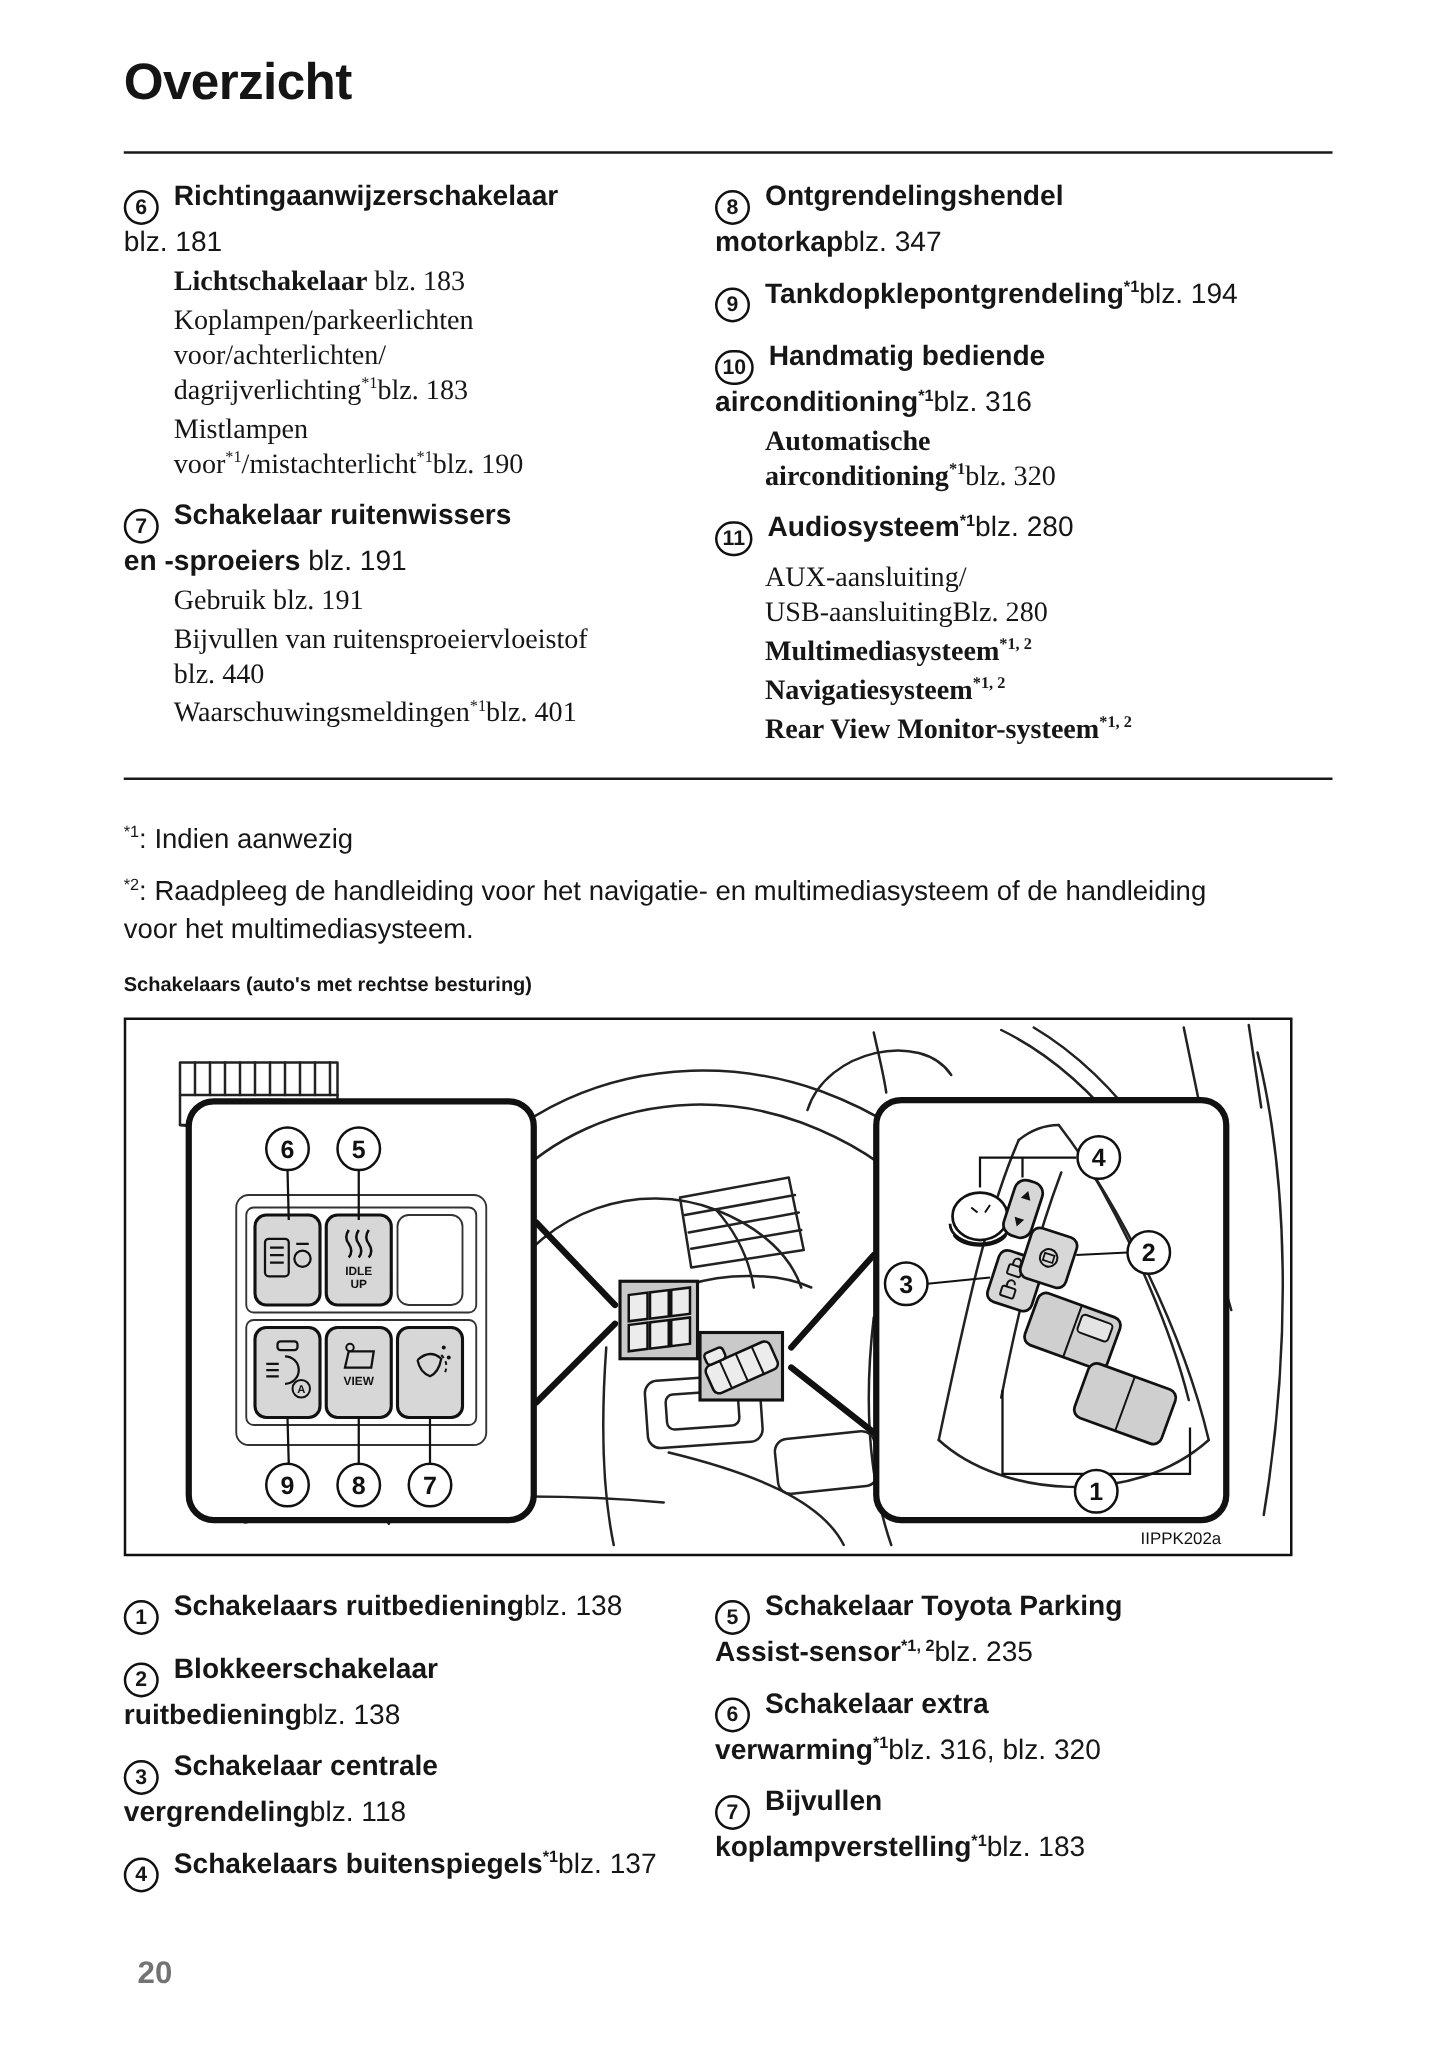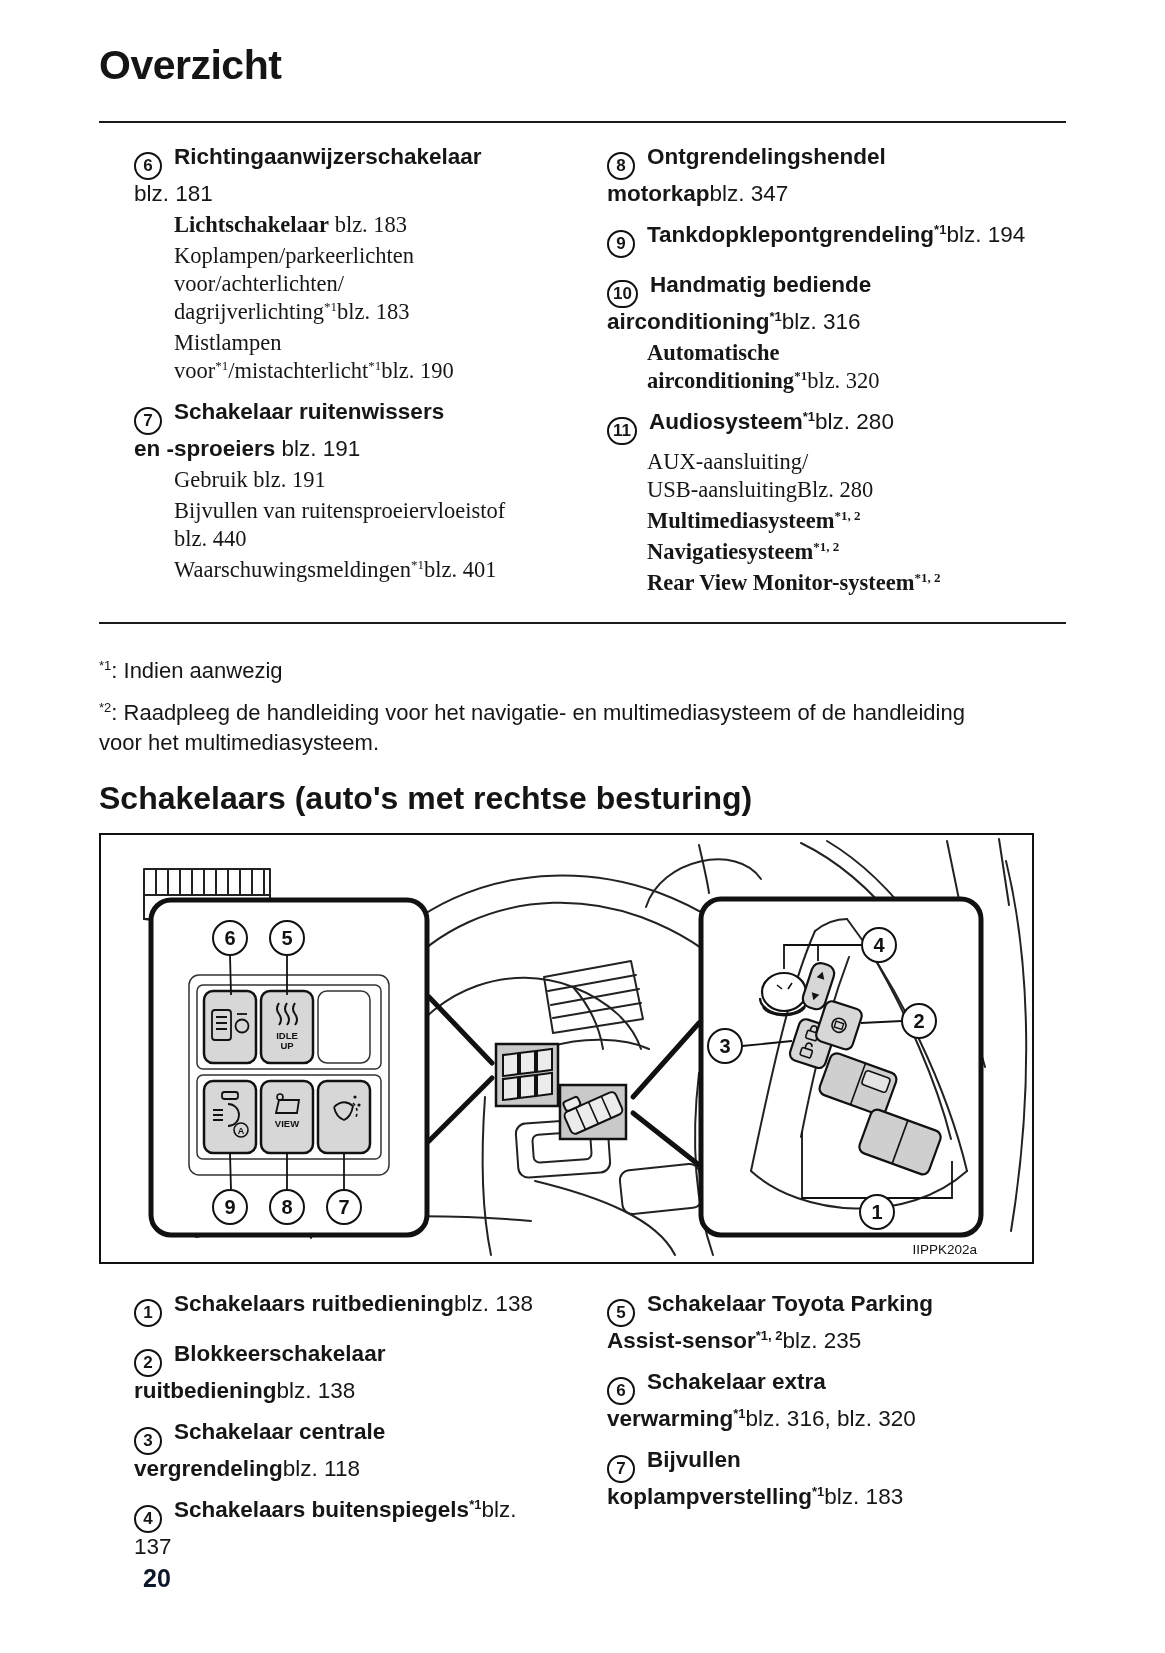--- a/index.html
+++ b/index.html
@@ -8,36 +8,36 @@
   .content{padding:0 99px;position:relative;}
   h1{font-size:41px;font-weight:800;margin:42px 0 0;letter-spacing:-0.5px;color:#151515;}
   .rule{border:none;border-top:2px solid #1a1a1a;margin:0;}
   #rule1{margin-top:32px;}
   #rule2{margin-top:12px;}
   .cols{display:flex;}
   .toplist{margin-top:20px;}
   .bottomlist{margin-top:26px;}
   .colL{width:473px;flex:none;padding-right:18px;box-sizing:border-box;}
   .colR{flex:1;min-width:0;}
-  .item{font-size:22.5px;line-height:28px;margin-bottom:13px;color:#161616;margin-left:35px;}
+  .item{font-size:22.5px;line-height:28px;margin-bottom:13px;color:#161616;}
   .sub{padding-left:40px;margin-top:3px;font-family:Liberation Serif, serif;}
   .b{font-weight:700;}
   .rich sup,.footnote sup{font-size:13px;line-height:0;vertical-align:super;}
   .cnum{display:inline-flex;align-items:center;justify-content:center;
         min-width:28px;height:28px;box-sizing:border-box;padding:0 4px;
         border:2px solid #111;border-radius:16px;font-weight:700;font-size:17px;
         margin-right:12px;vertical-align:-7px;background:#fff;}
   .footnote{font-size:22px;line-height:30px;margin:0;color:#161616;}
   #fn1{margin-top:32px;}
   #fn2{margin-top:12px;}
-  h2{font-size:32px;font-weight:700;margin:22px 0 0;color:#151515;}
+  h2{font-size:16px;font-weight:700;margin:22px 0 0;color:#151515;}
   .figure{margin-top:16px;width:931px;height:427px;border:2px solid #111;position:relative;background:#fff;}
   .figure svg{display:block;width:100%;height:100%;}
   svg text{font-family:"Liberation Sans",sans-serif;fill:#111;}
-  .pageno{position:absolute;left:110px;top:1564px;font-size:25px;font-weight:700;color:#0f172a;margin-left:33px;}
+  .pageno{position:absolute;left:110px;top:1564px;font-size:25px;font-weight:700;color:#737373;}
 </style>
 </head>
 <body>
 
 <div class="content">
 
   <h1>Overzicht</h1>
   <hr class="rule" id="rule1">
 
   <div class="cols toplist">

